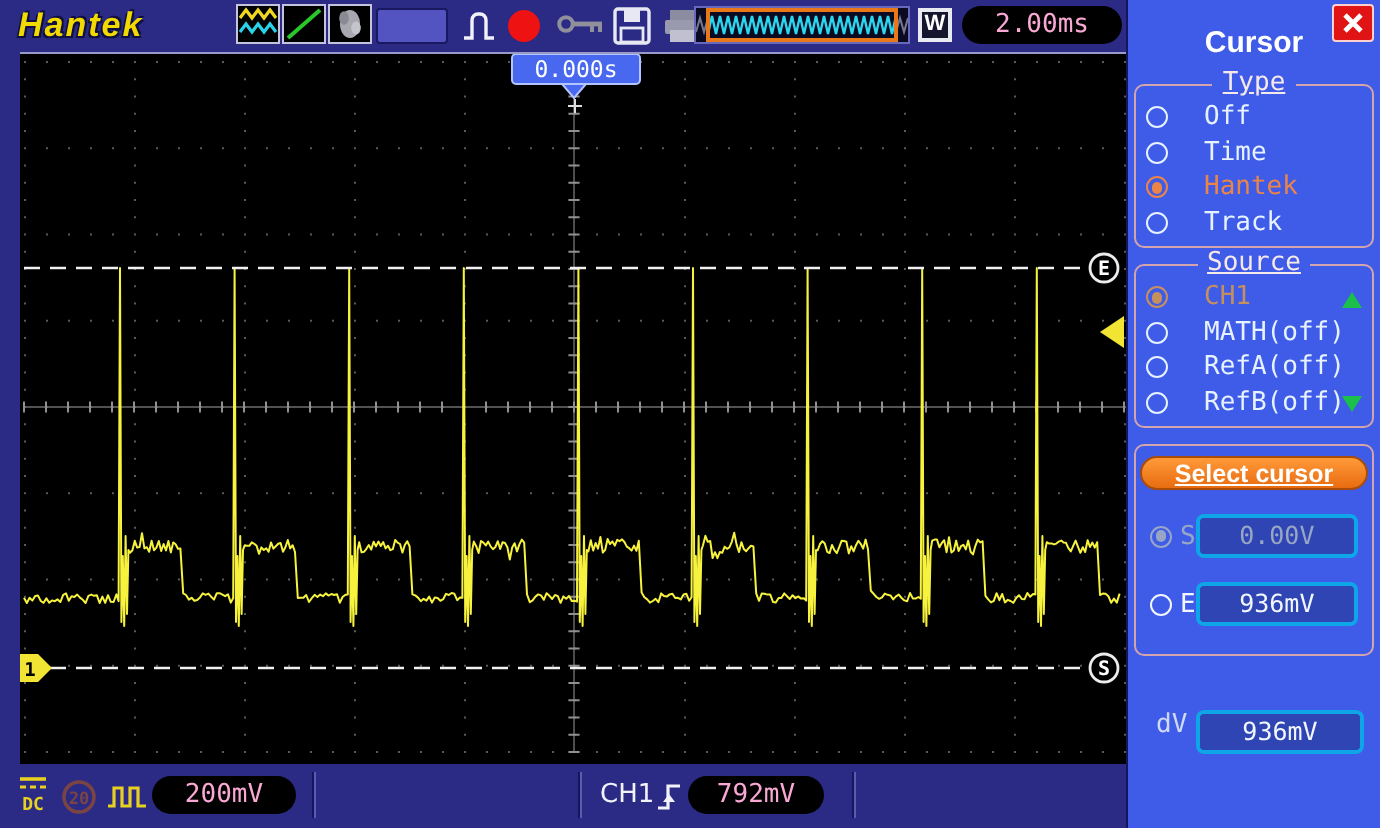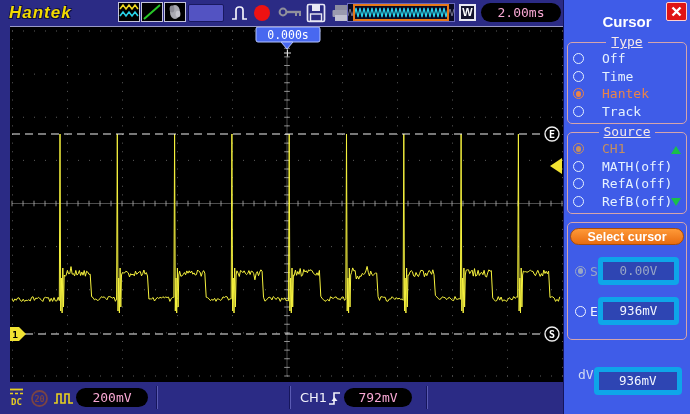--- a/index.html
+++ b/index.html
@@ -63,24 +63,24 @@
   .opt.sel{color:#ea8448;}
   .opt.src-sel.sel{color:#c68f5e;}
   .arr{position:absolute;right:5px;width:0;height:0;border-left:5px solid transparent;
         border-right:5px solid transparent;}
   .arr-up{top:13px;border-bottom:8px solid #1ac04a;}
   .arr-down{bottom:7px;border-top:8px solid #1ac04a;}
   .grp3{padding-bottom:14px;}
   .sel-btn{display:block;margin:-2px auto 0;width:114px;height:17px;border-radius:9px;
         background:linear-gradient(#ff9a38,#e86c10);border:1px solid #a84c08;color:#fff;
         font:bold 12.5px "Liberation Sans",sans-serif;text-align:center;line-height:15px;
-        box-sizing:border-box;}
+        box-sizing:border-box;text-decoration:underline;}
   .cur-row{display:flex;align-items:center;margin-top:12px;padding:0 5px;
         font:13px "DejaVu Sans Mono",monospace;}
-  .vbox{margin-left:auto;width:84px;height:18px;border:5px solid #0ea5e9;border-radius:4px;
+  .vbox{margin-left:auto;width:84px;height:18px;border:2px solid #0ea5e9;border-radius:4px;
         background:rgba(15,25,80,0.35);text-align:center;line-height:18px;font-size:12.5px;}
   .s-row{color:#98a6c6;} .s-row .vbox{color:#98a6c6;}
   .e-row{color:#f2f6ff;} .e-row .vbox{color:#f2f6ff;}
   .dv-row{display:flex;align-items:flex-start;margin:27px 8px 0 14px;color:#cfd9f2;
         font:13px "DejaVu Sans Mono",monospace;}
   .dv-row .vbox{width:80px;color:#f2f6ff;}
 </style>
 </head>
 <body>
 

